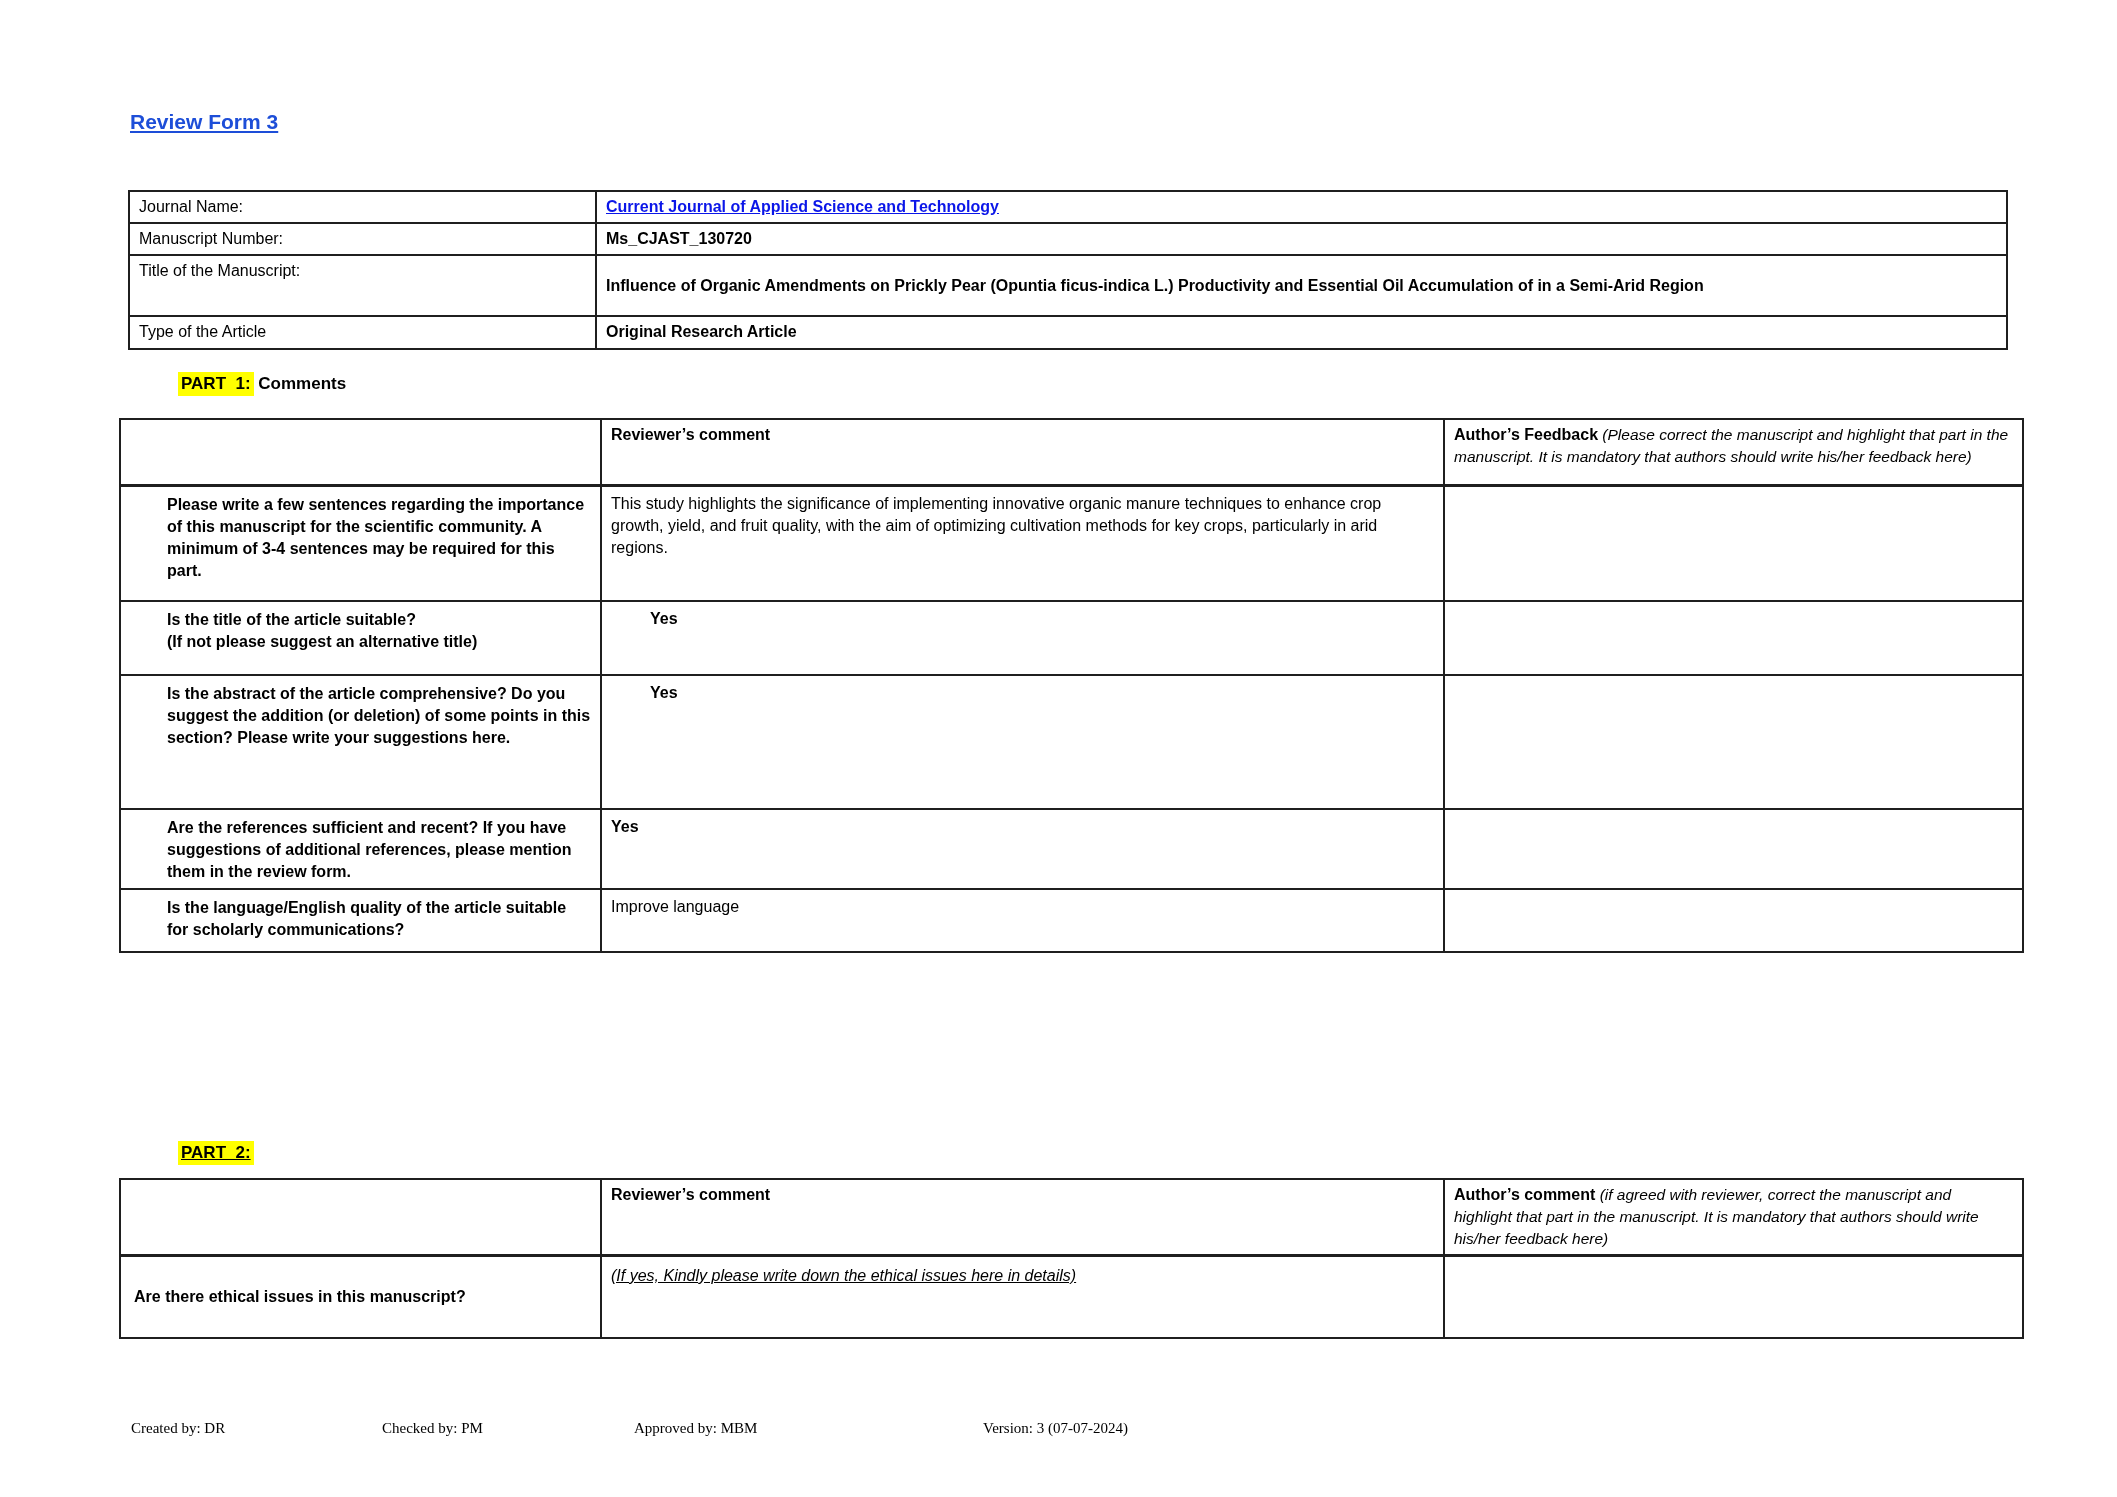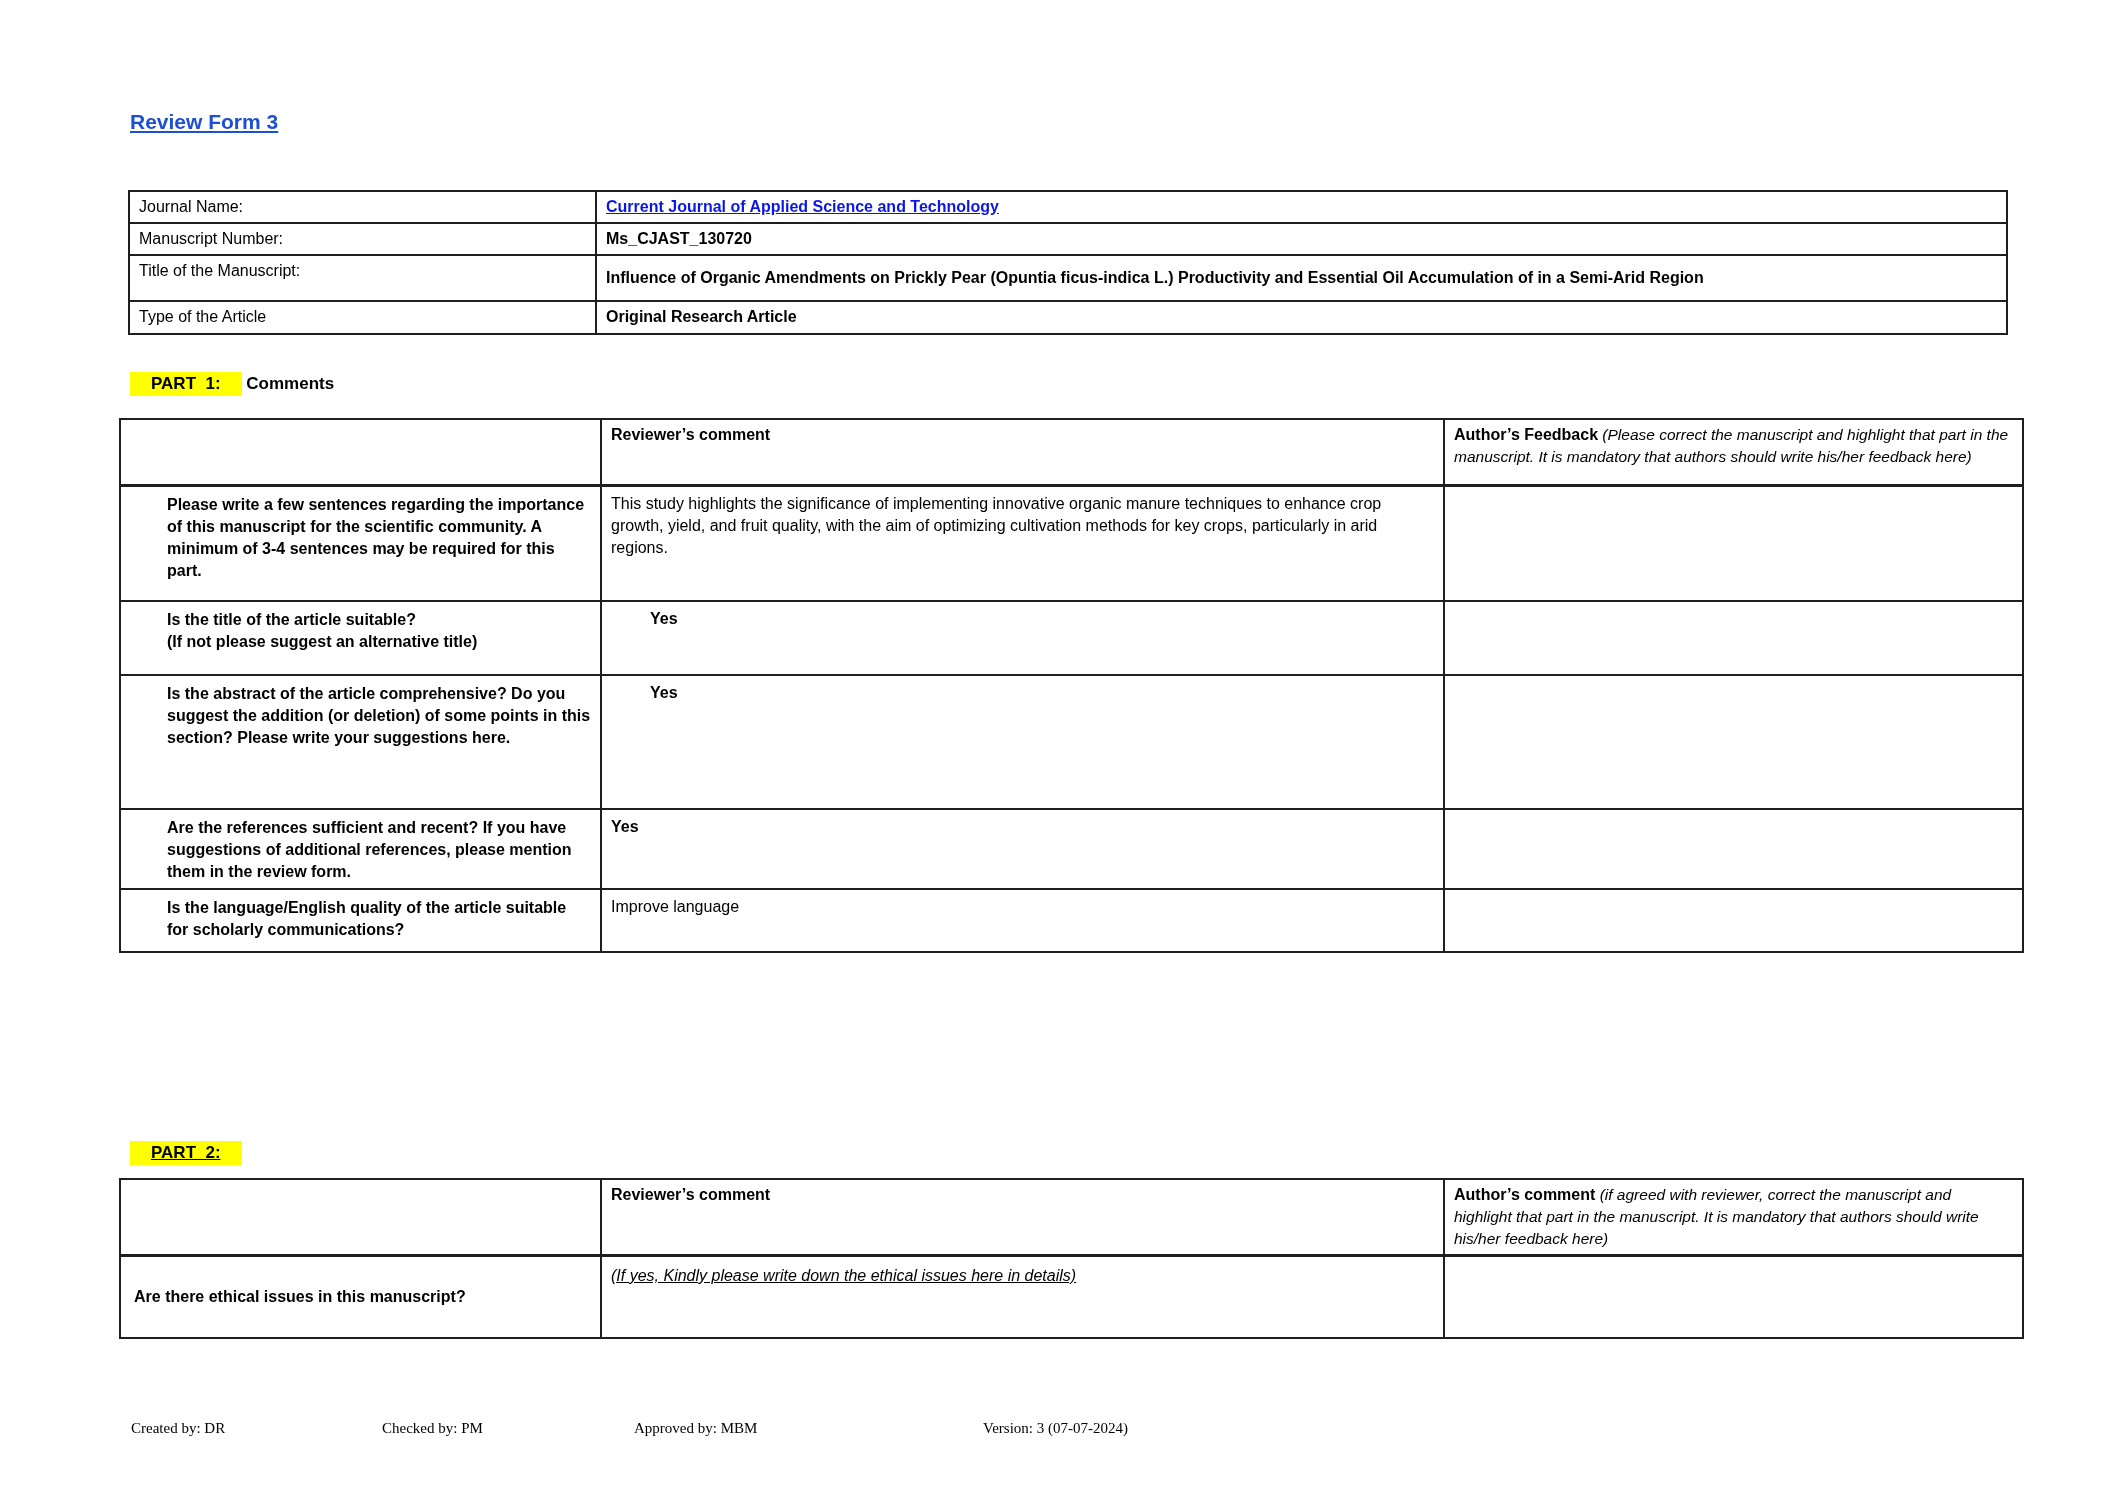--- a/index.html
+++ b/index.html
@@ -24,21 +24,21 @@
   
   .info-table{position:absolute;left:128px;top:190px;width:1878px;}
   .info-table .lbl{font-weight:normal;}
   .info-table .val{font-weight:bold;}
   .info-table .val-mid{vertical-align:middle;font-weight:bold;margin-top:8px;}
   .journal-link{color:#0b16e8;font-weight:bold;text-decoration:underline;cursor:pointer;}
   
   .part-heading{position:absolute;font-size:17px;font-weight:bold;white-space:pre;}
   .p1-heading{left:130px;top:372px;}
   .p2-heading{left:130px;top:1141px;}
-  .hl{background:#ffff00;padding:2px 21px;display:inline-block;}
+  .hl{background:#ffff00;padding:2px 3px;display:inline-block;margin-left:48px;}
   .hl-underline{text-decoration:underline;}
   
   .review-table{position:absolute;left:119px;width:1903px;}
   .p1-table{top:418px;}
   .p2-table{top:1178px;}
   .review-table td.hdr{font-weight:bold;border-bottom-width:3px;}
   .hdr-italic{font-weight:normal;font-style:italic;font-size:15.5px;line-height:21px;}
   .q{font-weight:bold;padding-left:46px;padding-top:7px;white-space:pre-line;}
   .q-flush{padding-left:13px;padding-top:6px;}
   .q-bold-underline{font-weight:bold;text-decoration:underline;}
@@ -72,21 +72,21 @@
       </colgroup>
     <tbody>
         <tr style="height:29px">
       <td class="lbl">Journal Name:</td>
       <td class="val"><a class="journal-link">Current Journal of Applied Science and Technology</a></td>
     </tr>
     <tr style="height:26px">
       <td class="lbl">Manuscript Number:</td>
       <td class="val">Ms_CJAST_130720</td>
     </tr>
-    <tr style="height:46px">
+    <tr style="height:61px">
       <td class="lbl">Title of the Manuscript:</td>
       <td class="val-mid">Influence of Organic Amendments on Prickly Pear (Opuntia ficus-indica L.) Productivity and Essential Oil Accumulation of in a Semi-Arid Region</td>
     </tr>
     <tr style="height:33px">
       <td class="lbl">Type of the Article</td>
       <td class="val">Original Research Article</td>
     </tr>
   </tbody>
     </table>
 

